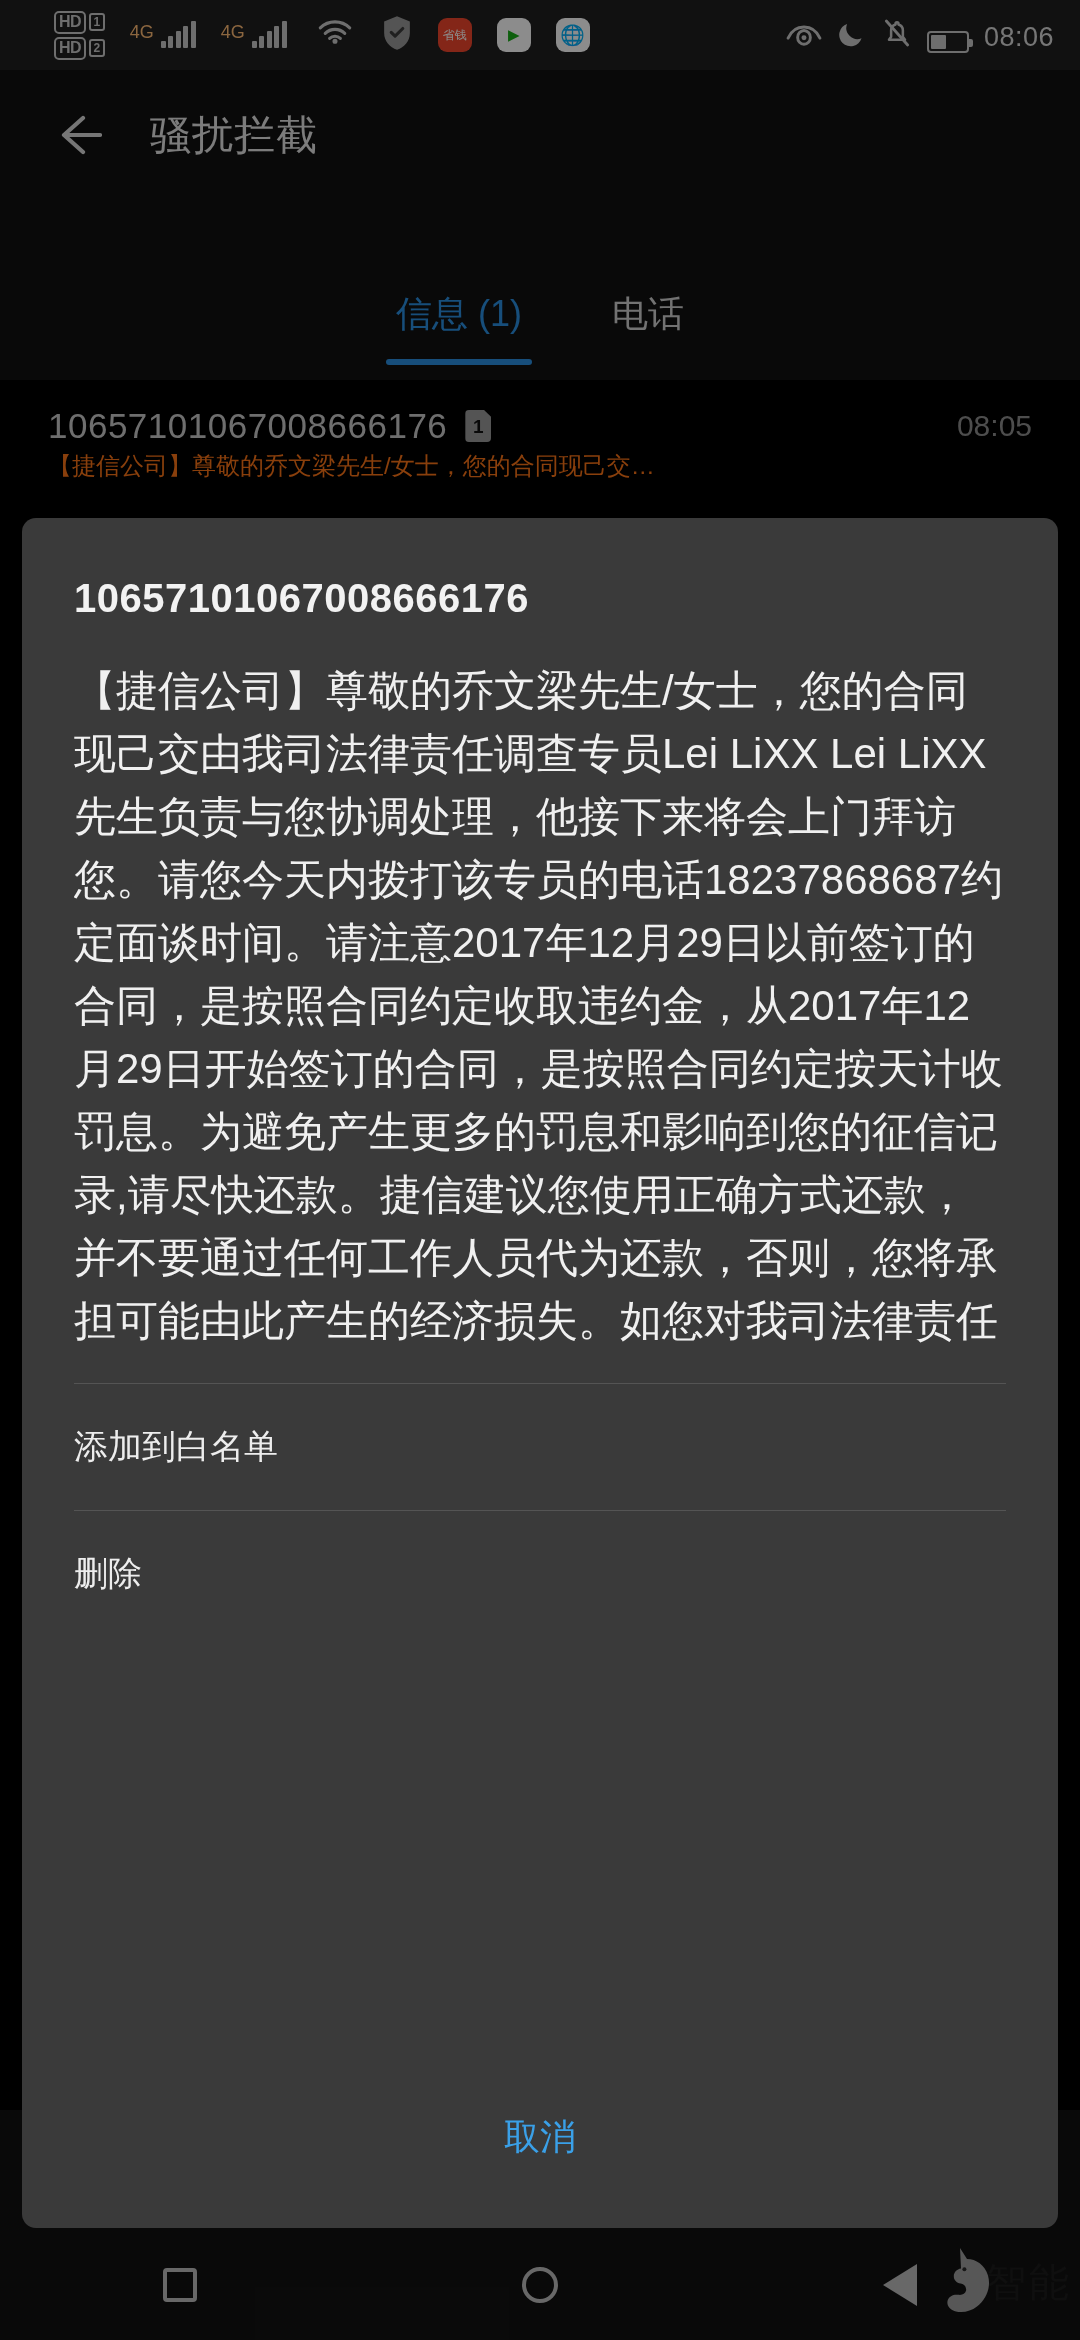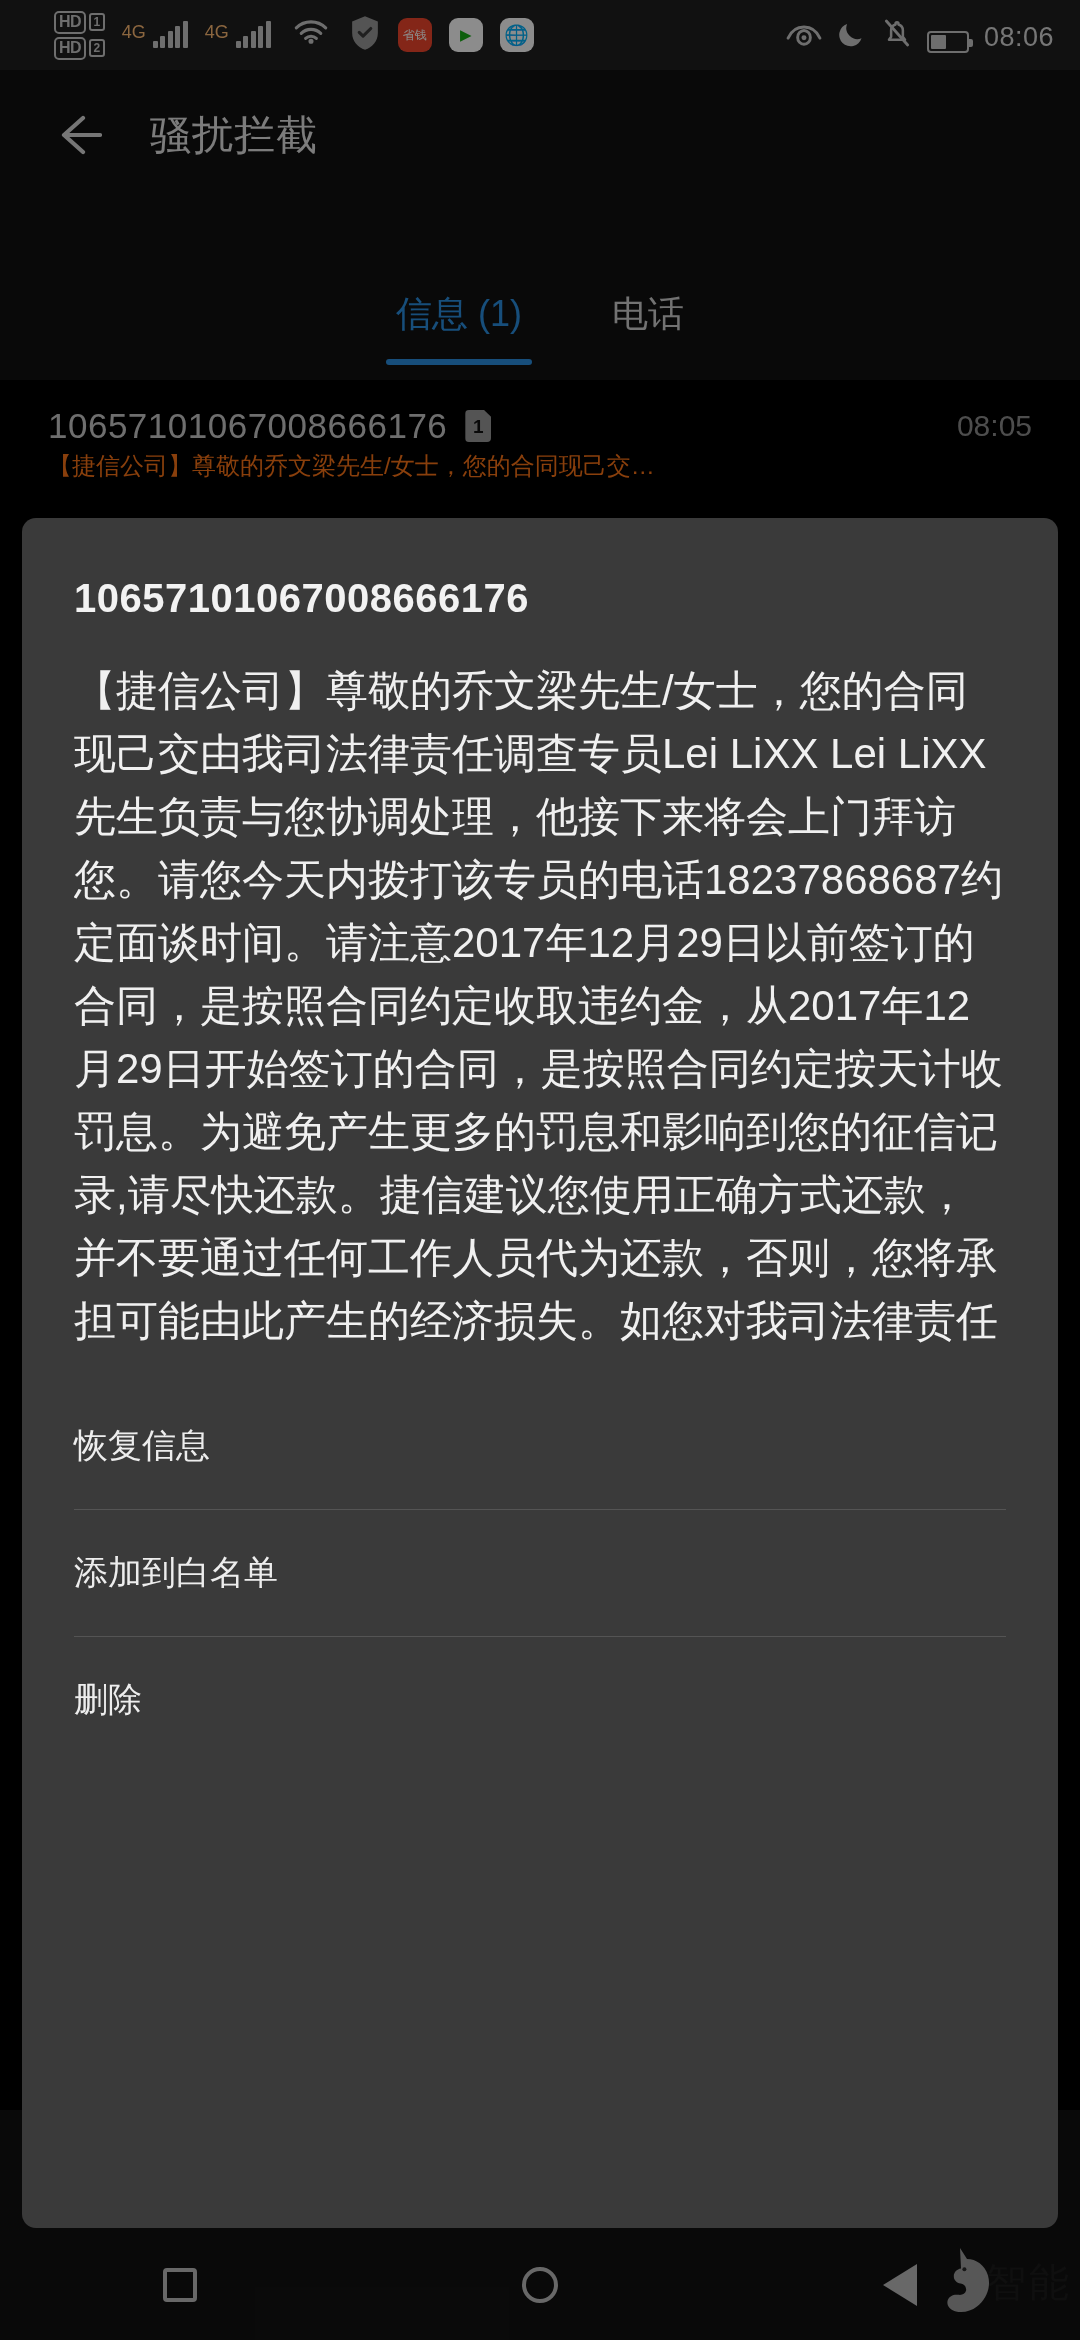--- a/index.html
+++ b/index.html
@@ -10,21 +10,21 @@
     overflow:hidden;
   }
   .phone { position:relative; width:1080px; height:2340px; background:#121212; }
 
   
   .statusbar {
     position:absolute; top:0; left:0; right:0; height:70px;
     display:flex; align-items:center; background:#1f1f1f;
     padding:0 26px;
   }
-  .sb-left { display:flex; align-items:center; gap:17px; flex:0 0 auto; margin-left:28px; }
+  .sb-left { display:flex; align-items:center; gap:25px; flex:0 0 auto; margin-left:28px; }
   .sb-right { margin-left:auto; display:flex; align-items:flex-end; gap:15px; }
 
   .hdstack { display:flex; flex-direction:column; gap:3px; }
   .hdrow { display:flex; align-items:center; gap:3px; }
   .hdbox {
     border:2.5px solid #c8c8c8; border-radius:5px;
     font-size:16px; font-weight:bold; color:#c8c8c8;
     line-height:1; padding:1.5px 3px; letter-spacing:-0.5px;
   }
   .hdnum {
@@ -261,22 +261,24 @@
       <circle cx="22.2" cy="17.6" r="1" fill="#2a2a2a"></circle>
     </svg>
   </span>
 
   <div class="scrim"></div>
   <div class="sheet">
     <div class="sheet-title">10657101067008666176</div>
     <div class="sheet-body">【捷信公司】尊敬的乔文梁先生/女士，您的合同现己交由我司法律责任调查专员Lei LiXX Lei LiXX先生负责与您协调处理，他接下来将会上门拜访您。请您今天内拨打该专员的电话18237868687约定面谈时间。请注意2017年12月29日以前签订的合同，是按照合同约定收取违约金，从2017年12月29日开始签订的合同，是按照合同约定按天计收罚息。为避免产生更多的罚息和影响到您的征信记录,请尽快还款。捷信建议您使用正确方式还款，并不要通过任何工作人员代为还款，否则，您将承担可能由此产生的经济损失。如您对我司法律责任</div>
 
     <div class="sheet-actions">
-      <div class="act">恢复信息</div>
       <div class="divider"></div>
       <div class="act">添加到白名单</div>
       <div class="divider"></div>
       <div class="act">删除</div>
     </div>
 
+    <div class="cancelrow">
+      <span class="cancel">取消</span>
+    </div>
   </div>
 
 </div>
 
 </body></html>

